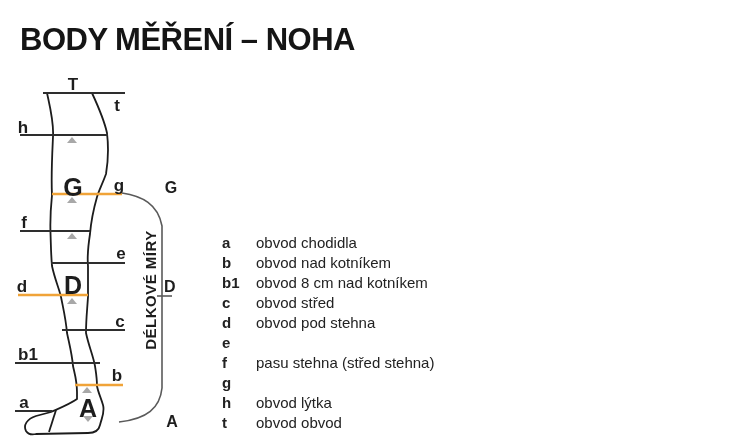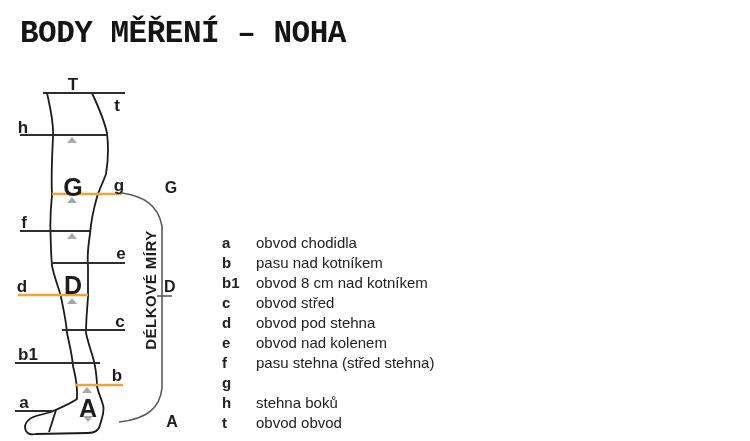--- a/index.html
+++ b/index.html
@@ -1,23 +1,23 @@
 <!DOCTYPE html>
 <html><head>
 <meta charset="utf-8">
 <style>
   html,body{margin:0;padding:0;background:#fff;}
   .page{
     position:relative;width:750px;height:441px;background:#ffffff;overflow:hidden;
     font-family:"Liberation Sans",sans-serif;color:#1a1a1a;
   }
   .title{
-    position:absolute;left:20px;top:16px;margin:0;
+    position:absolute;left:20px;top:22px;margin:0;
     font-size:31px;font-weight:bold;letter-spacing:-0.5px;color:#151515;
-    font-family:Liberation Mono, monospace;
+    font-family:Liberation Sans, sans-serif;
   }
   svg.diagram{position:absolute;left:0;top:0;}
   svg text{font-family:"Liberation Sans",sans-serif;}
   .lbl-s{font-size:17px;font-weight:bold;fill:#1d1d1d;}
   .lbl-l{font-size:25px;font-weight:bold;fill:#1d1d1d;}
   .lbl-b{font-size:16px;font-weight:bold;fill:#1d1d1d;}
   .lbl-side{font-size:15px;font-weight:bold;fill:#1d1d1d;letter-spacing:0.5px;}
   .legend{position:absolute;left:222px;top:232px;}
   .legend-row{display:flex;align-items:center;height:20px;font-size:15px;}
   .legend-letter{font-weight:bold;width:34px;flex:0 0 34px;color:#222;}
@@ -86,48 +86,47 @@
     <text class="lbl-side" x="151" y="295" text-anchor="middle" transform="rotate(-90,151,290)">DÉLKOVÉ MÍRY</text>
   </svg>
 
   <div class="legend">
     <div class="legend-row">
       <span class="legend-letter">a</span>
       <span class="legend-text">obvod chodidla</span>
     </div>
     <div class="legend-row">
       <span class="legend-letter">b</span>
-      <span class="legend-text">pasu nad kotníkem</span>
+      <span class="legend-text">obvod nad kotníkem</span>
     </div>
     <div class="legend-row">
       <span class="legend-letter">b1</span>
       <span class="legend-text">obvod 8 cm nad kotníkem</span>
     </div>
     <div class="legend-row">
       <span class="legend-letter">c</span>
       <span class="legend-text">obvod střed</span>
     </div>
     <div class="legend-row">
       <span class="legend-letter">d</span>
       <span class="legend-text">obvod pod stehna</span>
     </div>
     <div class="legend-row">
       <span class="legend-letter">e</span>
-      <span class="legend-text">obvod nad kolenem</span>
     </div>
     <div class="legend-row">
       <span class="legend-letter">f</span>
       <span class="legend-text">pasu stehna (střed stehna)</span>
     </div>
     <div class="legend-row">
       <span class="legend-letter">g</span>
     </div>
     <div class="legend-row">
       <span class="legend-letter">h</span>
-      <span class="legend-text">stehna boků</span>
+      <span class="legend-text">obvod lýtka</span>
     </div>
     <div class="legend-row">
       <span class="legend-letter">t</span>
       <span class="legend-text">obvod obvod</span>
     </div>
   </div>
 
 </div>
 
 </body></html>

